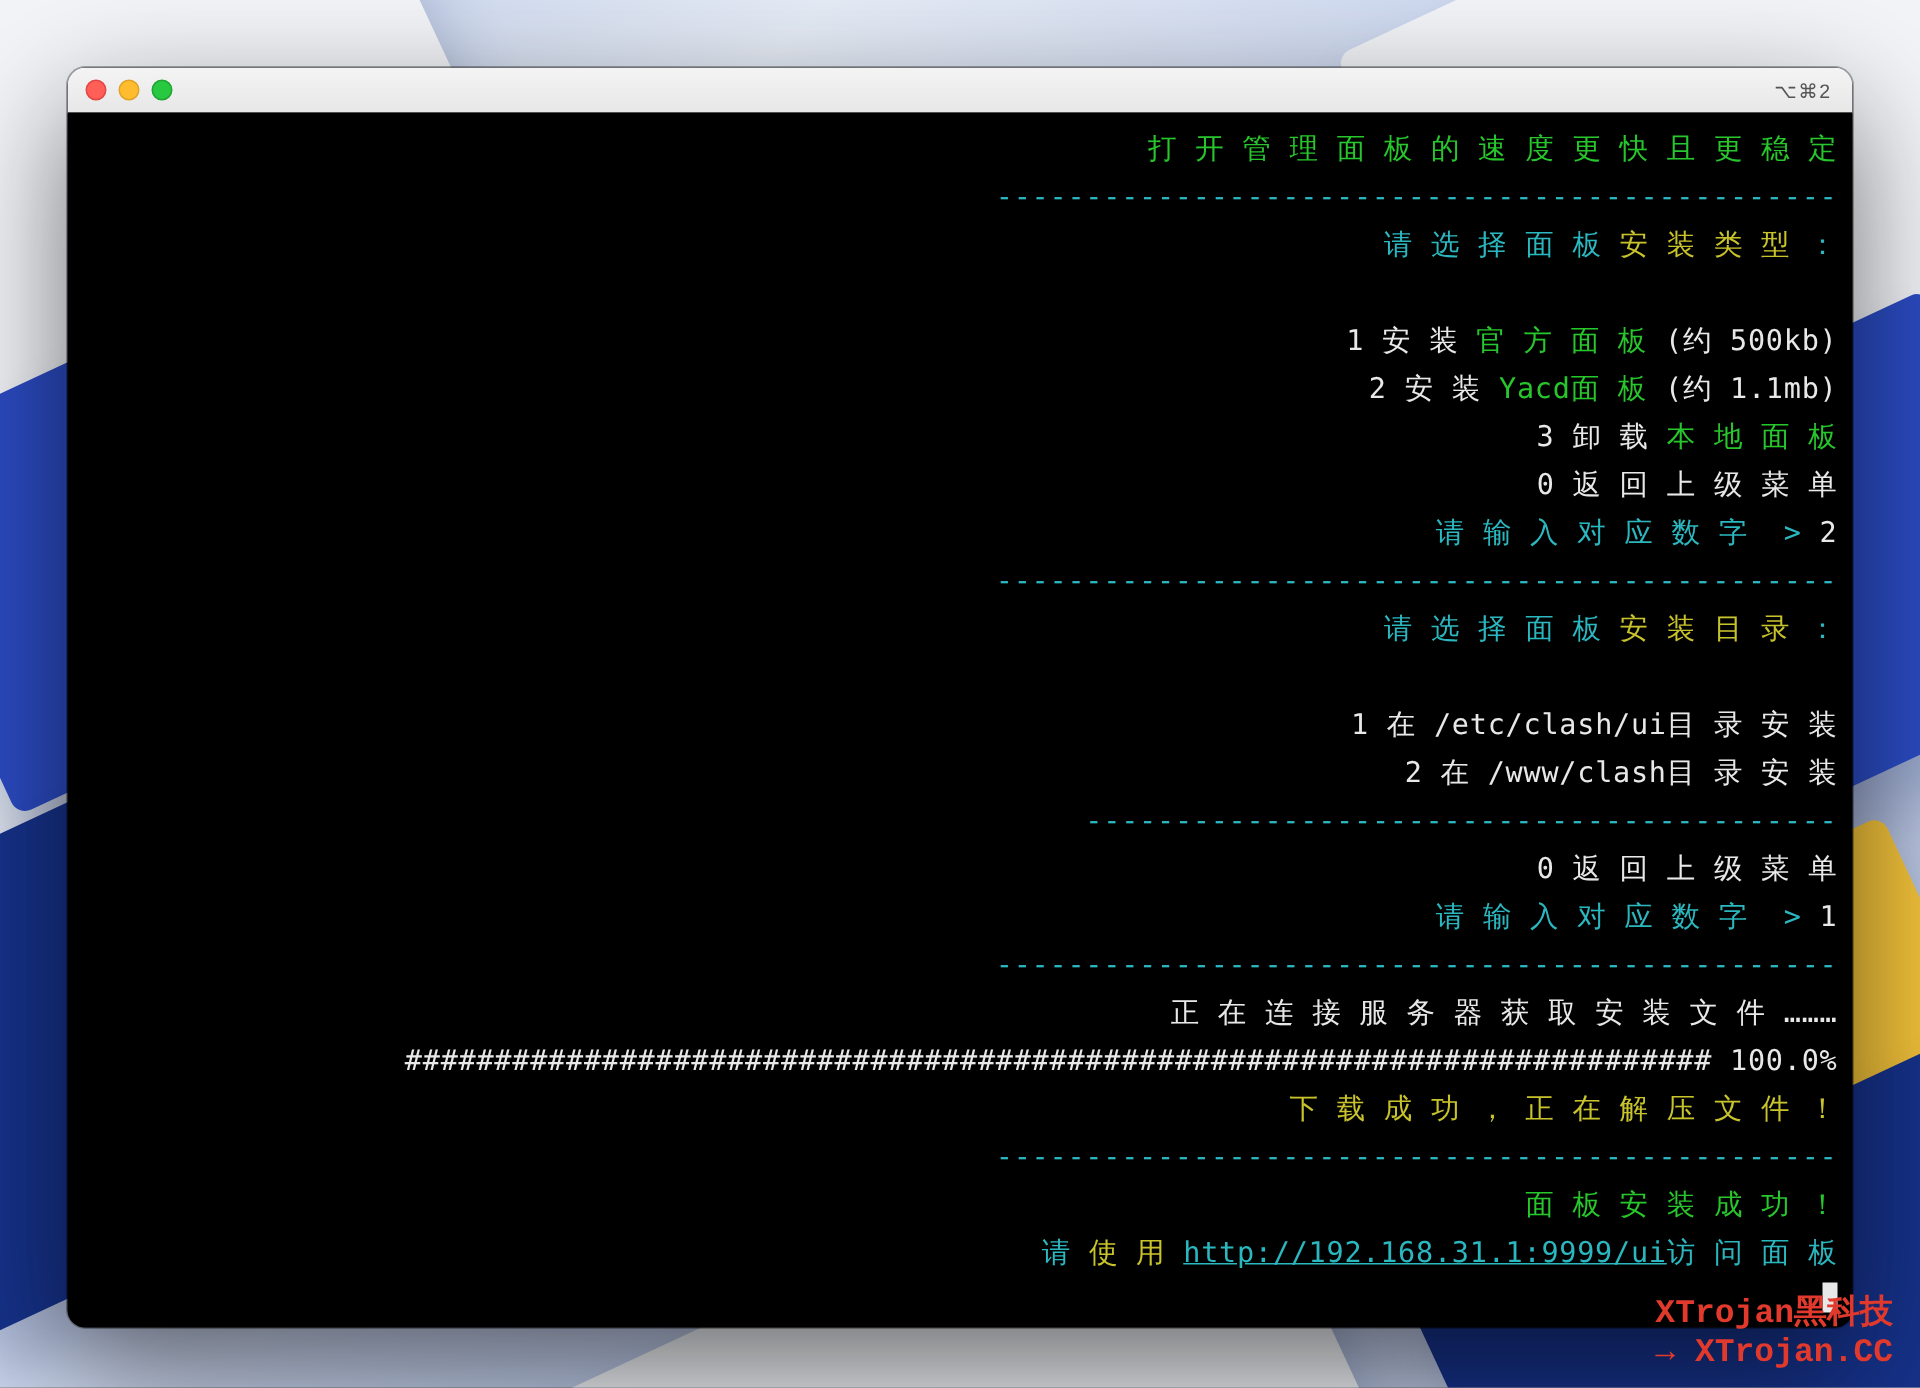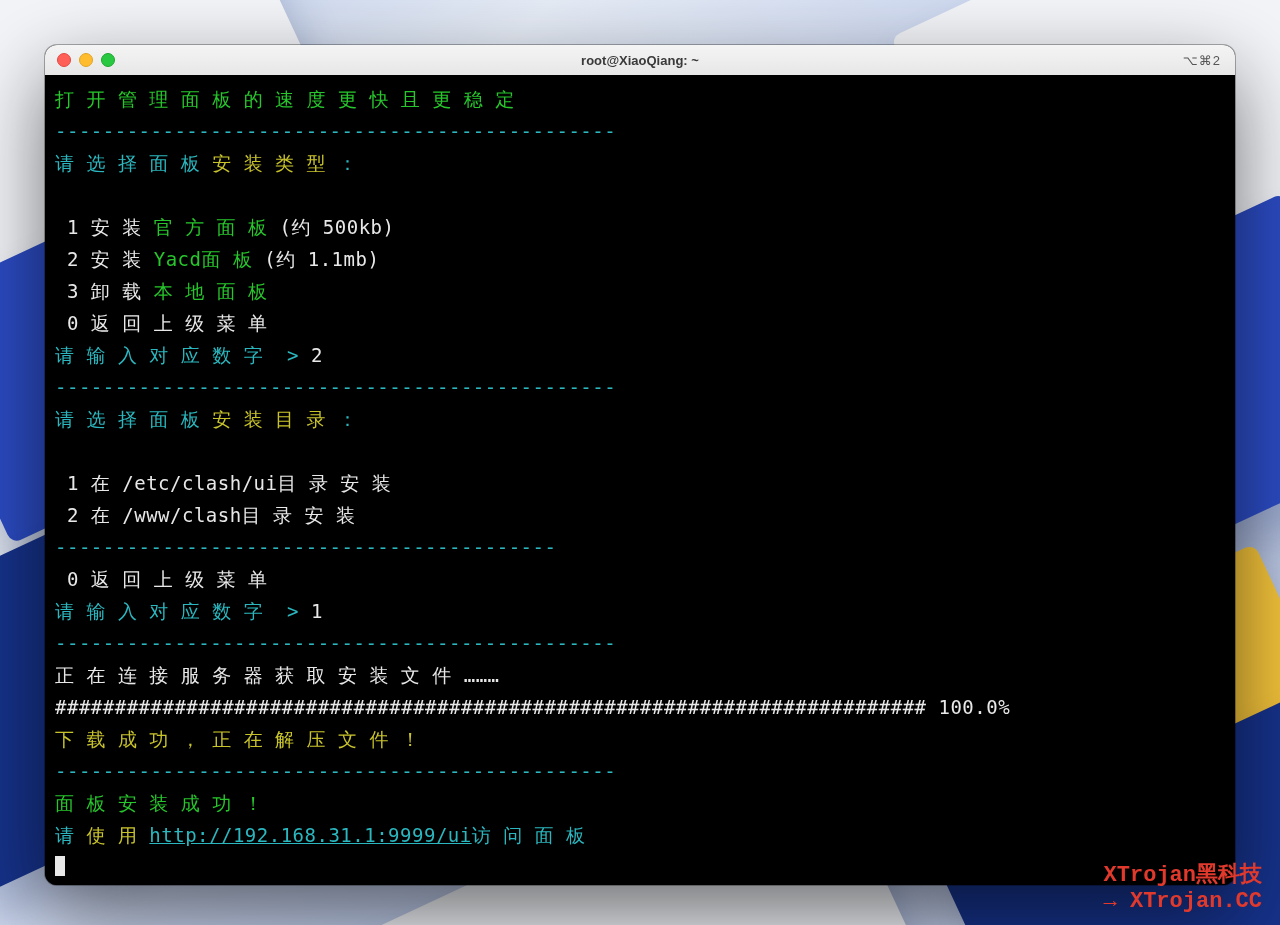--- a/index.html
+++ b/index.html
@@ -63,20 +63,21 @@
     position:absolute;
     top:30px; left:0; right:0; bottom:0;
     background:#000;
     color:#e8e8e8;
     font-family: Menlo, Consolas, "DejaVu Sans Mono", monospace;
     font-size:19px;
     line-height:32px;
     padding: 8px 10px 10px 10px;
     white-space: pre;
     letter-spacing: 0.5px;
+    text-align: right;
   }
   .g  { color:#27c62c; }   
   .y  { color:#c8c32b; }   
   .c  { color:#2bb7bf; }   
   .w  { color:#e8e8e8; }
   .u  { text-decoration: underline; }
   .cursor{
     display:inline-block;
     width:10px; height:20px;
     background:#e8e8e8;
@@ -111,21 +112,20 @@
   <div class="tile white" style="left:380px;   top:820px; width:520px; height:300px;"></div>
 </div>
 
 <div class="window">
   <div class="titlebar">
     <div class="traffic-lights">
       <div class="dot red"></div>
       <div class="dot yellow"></div>
       <div class="dot green"></div>
     </div>
-    <div class="wintitle">root@XiaoQiang: ~</div>
     <div class="shortcut">⌥⌘2</div>
   </div>
 
   <div class="term"><span class="g">打 开 管 理 面 板 的 速 度 更 快 且 更 稳 定</span>
 <span class="c">-----------------------------------------------</span>
 <span class="c"><span>请 选 择 面 板 </span></span><span class="y">安 装 类 型 </span><span class="c">：</span>
 
 <span class="w"><span> 1 安 装 </span><span class="g">官 方 面 板 </span><span>(约 500kb)</span></span>
 <span class="w"><span> 2 安 装 </span><span class="g">Yacd面 板 </span><span>(约 1.1mb)</span></span>
 <span class="w"><span> 3 卸 载 </span><span class="g">本 地 面 板</span></span>

